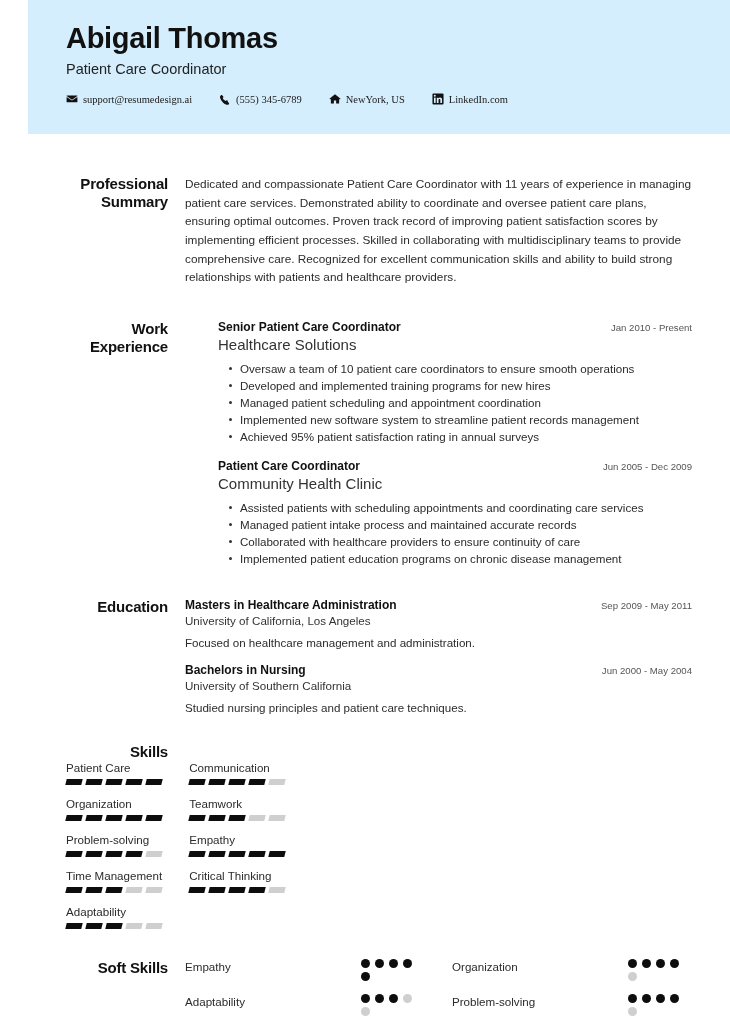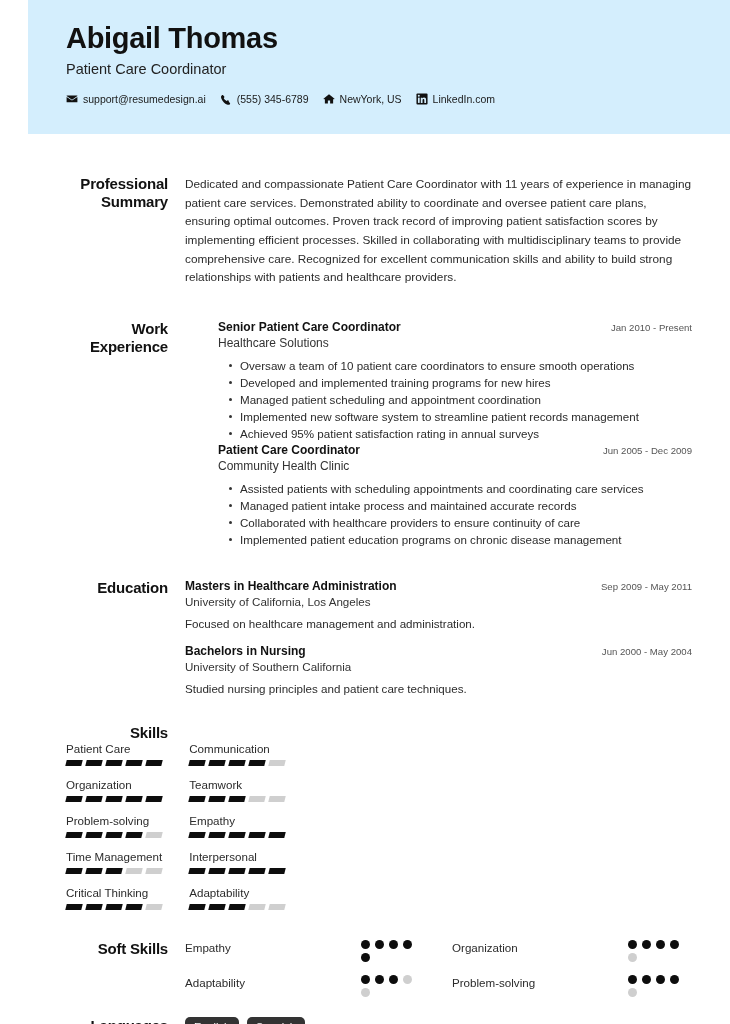--- a/index.html
+++ b/index.html
@@ -28,22 +28,23 @@
     margin-bottom: 6px;
   }
   .title {
     font-size: 14.5px;
     font-weight: 400;
     color: #222222;
     margin-bottom: 16px;
   }
   .contact-row {
     display: flex;
-    gap: 14px;
+    gap: 27px;
     flex-wrap: nowrap;
+    font-family: Liberation Serif, serif;
   }
   .contact-item {
     display: flex;
     align-items: center;
     gap: 5px;
     font-size: 10.5px;
     color: #1a1a1a;
     white-space: nowrap;
   }
   .contact-item .ic {
@@ -83,40 +84,40 @@
   #sec-summary { padding-top: 41px; }
   .summary-text {
     font-size: 11.8px;
     line-height: 1.58;
     color: #2b2b2b;
     text-align: left;
   }
 
   
   #sec-work { padding-top: 33px; gap: 33px; }
-  .job { }
+  .job { margin-bottom: 13px; }
   .job:last-child { margin-bottom: 0; }
   .job-head {
     display: flex;
     justify-content: space-between;
     align-items: baseline;
   }
   .job-title {
     font-size: 12px;
     font-weight: 700;
     color: #111;
   }
   .job-date {
     font-size: 9.6px;
     color: #555;
     white-space: nowrap;
     padding-left: 10px;
   }
   .job-company {
-    font-size: 12px;
+    font-size: 15px;
     color: #333;
     margin-top: 2px;
   }
   ul.bullets {
     margin: 7px 0 0 0;
     padding-left: 22px;
     list-style: none;
   }
   ul.bullets li {
     font-size: 11.6px;
@@ -409,30 +410,20 @@
               <div class="skill-name">Time Management</div>
               <div class="bar">
                 <div class="seg on"></div>
                 <div class="seg on"></div>
                 <div class="seg on"></div>
                 <div class="seg"></div>
                 <div class="seg"></div>
               </div>
             </div>
             <div class="skill">
-              <div class="skill-name">Interpersonal</div>
-              <div class="bar">
-                <div class="seg on"></div>
-                <div class="seg on"></div>
-                <div class="seg on"></div>
-                <div class="seg on"></div>
-                <div class="seg on"></div>
-              </div>
-            </div>
-            <div class="skill">
               <div class="skill-name">Critical Thinking</div>
               <div class="bar">
                 <div class="seg on"></div>
                 <div class="seg on"></div>
                 <div class="seg on"></div>
                 <div class="seg on"></div>
                 <div class="seg"></div>
               </div>
             </div>
             <div class="skill">

